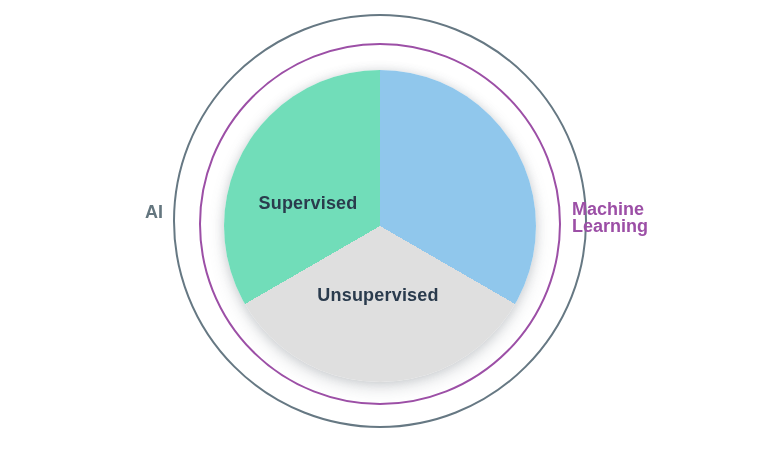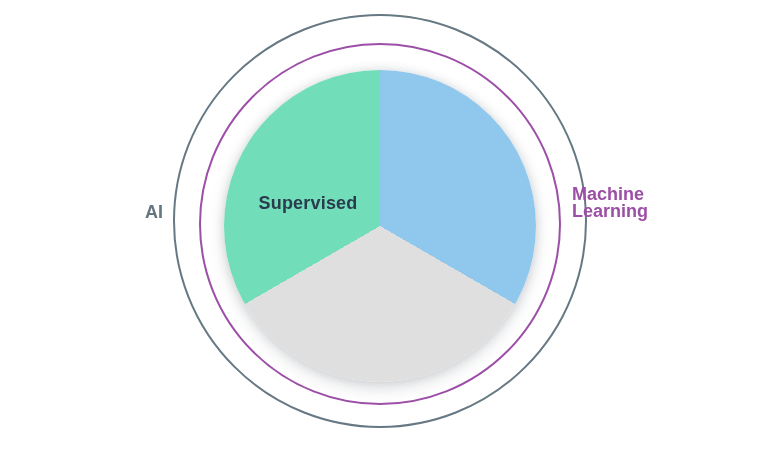--- a/index.html
+++ b/index.html
@@ -62,41 +62,42 @@
     margin-top: 12px;
   }
   .label-ai {
     left: 154px;
     top: 200px;
     transform: translate(-50%, -50%);
     font-size: 18px;
   }
   .label-ml {
     left: 572px;
-    top: 174px;
+    top: 189px;
     font-size: 18px;
     line-height: 17px;
     text-align: left;
   }
   .label-ml span { display: block; }
 </style>
 </head>
 <body>
 
 <div class="stage" style="background: rgb(255, 255, 255);">
 
   <div class="ring ring-outer" style="border-color: rgb(102, 120, 131);"></div>
 
   <div class="ring ring-inner" style="border-color: rgb(156, 79, 166);"></div>
 
   <div class="pie" style="background: conic-gradient(rgb(144, 199, 236) 0deg, rgb(144, 199, 236) 120deg, rgb(223, 223, 223) 120deg, rgb(223, 223, 223) 240deg, rgb(113, 221, 185) 240deg, rgb(113, 221, 185) 360deg);"></div>
 
   <div class="seg-label seg-supervised" style="color: rgb(42, 59, 77);">Supervised</div>
 
 
+  <div class="seg-label seg-unsupervised" style="color: rgb(42, 59, 77);">Unsupervised</div>
 
   <div class="ring-label label-ai" style="color: rgb(100, 118, 127);">AI</div>
 
   <div class="ring-label label-ml" style="color: rgb(156, 79, 166);">
     <span>Machine</span>
     <span>Learning</span>
   </div>
 
 </div>
 

